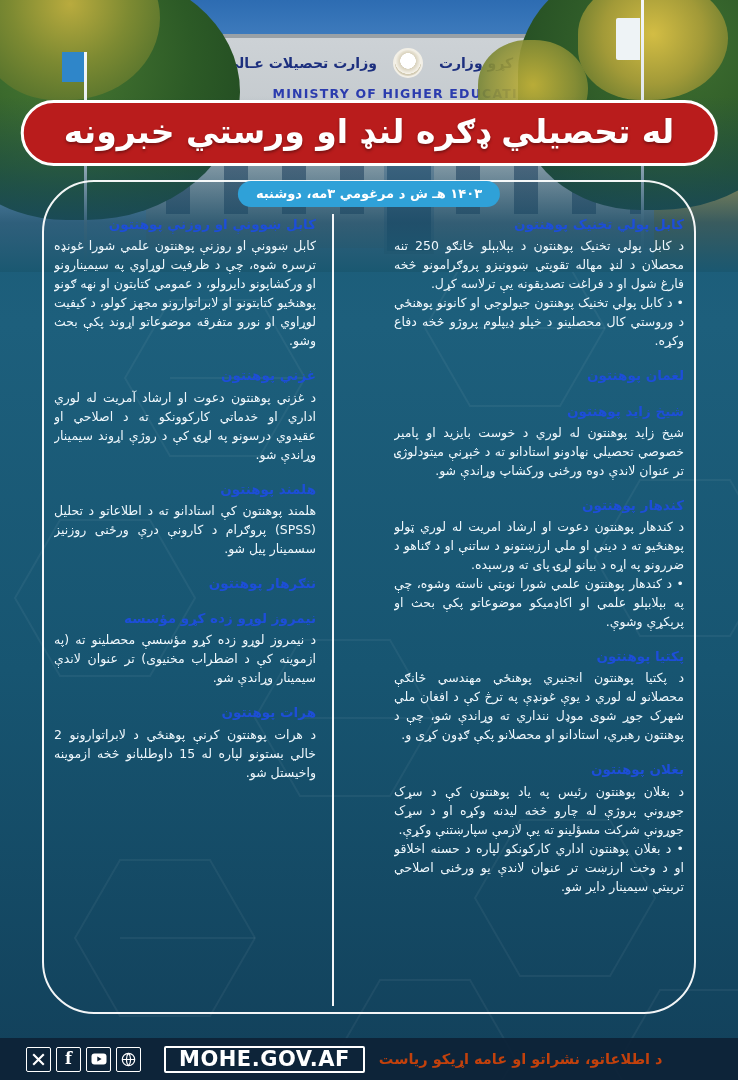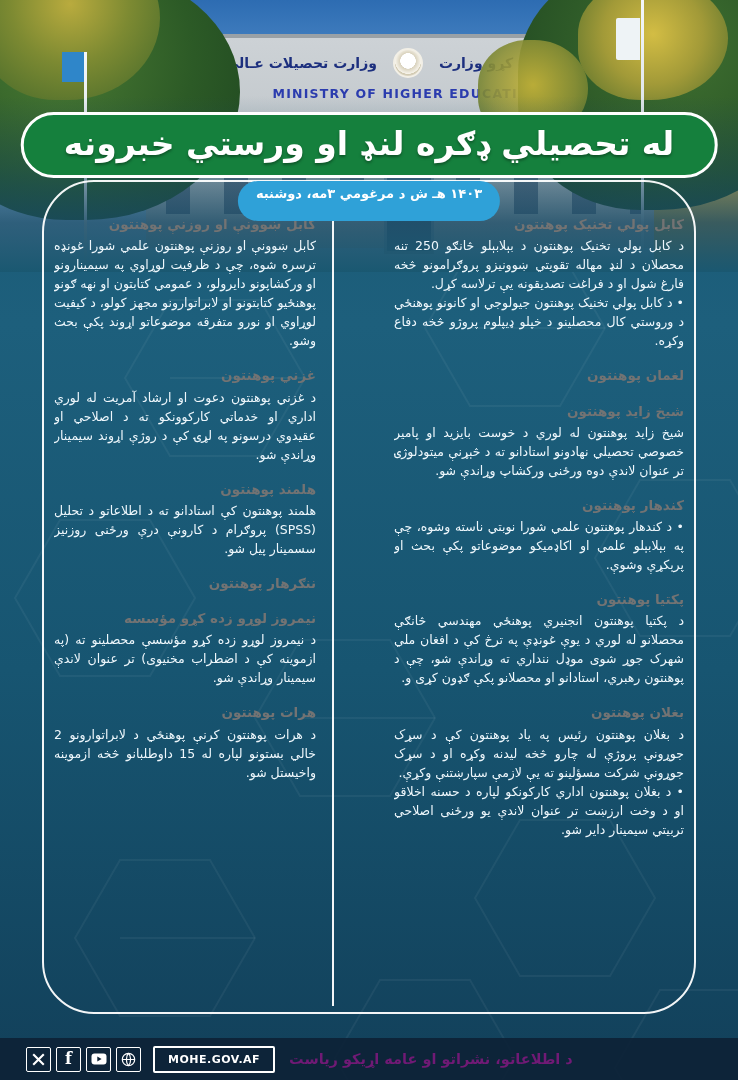--- a/index.html
+++ b/index.html
@@ -41,49 +41,49 @@
   .p1{left:84px;top:52px;height:220px;}
   .p2{left:641px;top:0;height:250px;}
   .flag-white{position:absolute;left:616px;top:18px;width:24px;height:42px;background:#eef3f6;border-radius:2px 0 0 2px;}
   .flag-blue{position:absolute;left:62px;top:52px;width:22px;height:30px;background:#2f86c9;}
   .photo-fade{position:absolute;left:0;top:96px;width:100%;height:176px;
     background:linear-gradient(180deg,rgba(23,80,108,0) 0%,rgba(22,74,101,.38) 40%,rgba(22,72,99,.82) 72%,#1a5871 100%);}
   
   .frame{position:absolute;left:42px;right:42px;top:180px;bottom:66px;z-index:3;
     border:2.5px solid rgba(255,255,255,.95);border-radius:52px;pointer-events:none;}
   
-  .banner{position:absolute;top:112px;left:50%;transform:translateX(-50%);z-index:5;
-    background:#15803d;border:3px solid #ffffff;border-radius:36px;
+  .banner{position:absolute;top:100px;left:50%;transform:translateX(-50%);z-index:5;
+    background:#b91c1c;border:3px solid #ffffff;border-radius:36px;
     padding:11px 40px 13px;white-space:nowrap;
     color:#ffffff;font-weight:bold;font-size:33px;line-height:1.1;
     font-family:"DejaVu Sans",sans-serif;text-shadow:0 2px 3px rgba(0,0,0,.35);}
   .date-pill{position:absolute;top:181px;left:50%;transform:translateX(-50%);z-index:6;
     background:#2fa1d8;color:#ffffff;font-weight:bold;font-size:13px;
-    padding:5px 18px 20px;border-radius:999px;white-space:nowrap;}
+    padding:5px 18px 6px;border-radius:999px;white-space:nowrap;}
   
   .columns{position:absolute;top:214px;left:54px;right:54px;bottom:74px;z-index:4;
     display:flex;direction:rtl;overflow:hidden;}
   .col{overflow:hidden;}
   .col-right{flex:0 0 290px;margin-left:44px;}
   .col-left{flex:1;}
   .divider{width:2px;background:rgba(255,255,255,.95);margin:0 16px;flex:0 0 2px;}
   .news-section{margin-bottom:15px;}
-  .news-heading{margin:0 0 2px 0;color:#737373;font-size:13.5px;font-weight:bold;line-height:1.5;}
+  .news-heading{margin:0 0 2px 0;color:#1d4ed8;font-size:13.5px;font-weight:bold;line-height:1.5;}
   .news-item{margin:0;color:#eef7fc;font-size:12.5px;line-height:1.52;
     text-align:justify;text-justify:inter-word;}
   
   .footer{position:absolute;left:0;right:0;bottom:0;height:42px;z-index:5;
     background:rgba(13,32,52,.88);display:flex;direction:ltr;align-items:center;padding-left:26px;}
   .icon-box{width:23px;height:23px;border:1.6px solid #ffffff;border-radius:2px;
     display:flex;align-items:center;justify-content:center;margin-right:5px;color:#fff;cursor:pointer;}
   .icon-box svg{display:block;}
   .fb-glyph{font-weight:bold;font-size:16px;line-height:1;font-family:"DejaVu Serif",serif;}
   .site-box{height:23px;border:2px solid #ffffff;border-radius:2px;display:flex;align-items:center;
-    padding:0 13px;margin-left:7px;color:#ffffff;font-weight:bold;font-size:11px;letter-spacing:.5px;cursor:pointer;}
-  .dept{color:#701a75;font-weight:bold;font-size:14.5px;margin-left:14px;direction:rtl;}
+    padding:0 13px;margin-left:18px;color:#ffffff;font-weight:bold;font-size:21px;letter-spacing:.5px;cursor:pointer;}
+  .dept{color:#c2410c;font-weight:bold;font-size:14.5px;margin-left:14px;direction:rtl;}
 </style>
 </head>
 <body>
 
 <div class="pattern">
   <svg viewBox="0 0 738 1080" xmlns="http://www.w3.org/2000/svg" fill="none" stroke="rgba(255,255,255,0.05)" stroke-width="2">
     <polygon points="170,300 125,378 170,456 260,456 305,378 260,300"></polygon>
     <polygon points="470,250 425,328 470,406 560,406 605,328 560,250"></polygon>
     <polygon points="60,520 15,598 60,676 150,676 195,598 150,520"></polygon>
     <polygon points="640,480 595,558 640,636 730,636 775,558 730,480"></polygon>
@@ -137,20 +137,21 @@
       </section>
       <section class="news-section">
         <h3 class="news-heading">لغمان پوهنتون</h3>
       </section>
       <section class="news-section">
         <h3 class="news-heading">شیخ زاید پوهنتون</h3>
         <p class="news-item">شیخ زاید پوهنتون له لوري د خوست بایزید او پامیر خصوصي تحصیلي نهادونو استادانو ته د څېړنې میتودلوژۍ تر عنوان لاندې دوه ورځنی ورکشاپ وړاندې شو.</p>
       </section>
       <section class="news-section">
         <h3 class="news-heading">کندهار پوهنتون</h3>
+        <p class="news-item">د کندهار پوهنتون دعوت او ارشاد امریت له لوري ټولو پوهنځیو ته د دیني او ملي ارزښتونو د ساتنې او د ګناهو د ضررونو په اړه د بیانو لړۍ پای ته ورسېده.</p>
         <p class="news-item">• د کندهار پوهنتون علمي شورا نوبتي ناسته وشوه، چې په بېلابېلو علمي او اکاډمیکو موضوعاتو پکې بحث او پرېکړې وشوې.</p>
       </section>
       <section class="news-section">
         <h3 class="news-heading">پکتیا پوهنتون</h3>
         <p class="news-item">د پکتیا پوهنتون انجنیري پوهنځي مهندسي څانګې محصلانو له لوري د یوې غونډې په ترڅ کې د افغان ملي شهرک جوړ شوی موډل ننداري ته وړاندې شو، چې د پوهنتون رهبري، استادانو او محصلانو پکې ګډون کړی و.</p>
       </section>
       <section class="news-section">
         <h3 class="news-heading">بغلان پوهنتون</h3>
         <p class="news-item">د بغلان پوهنتون رئیس په یاد پوهنتون کې د سړک جوړونې پروژې له چارو څخه لیدنه وکړه او د سړک جوړونې شرکت مسؤلینو ته یې لازمې سپارښتنې وکړې.</p>
         <p class="news-item">• د بغلان پوهنتون اداري کارکونکو لپاره د حسنه اخلاقو او د وخت ارزښت تر عنوان لاندې یو ورځنی اصلاحي تربیتي سیمینار دایر شو.</p>

